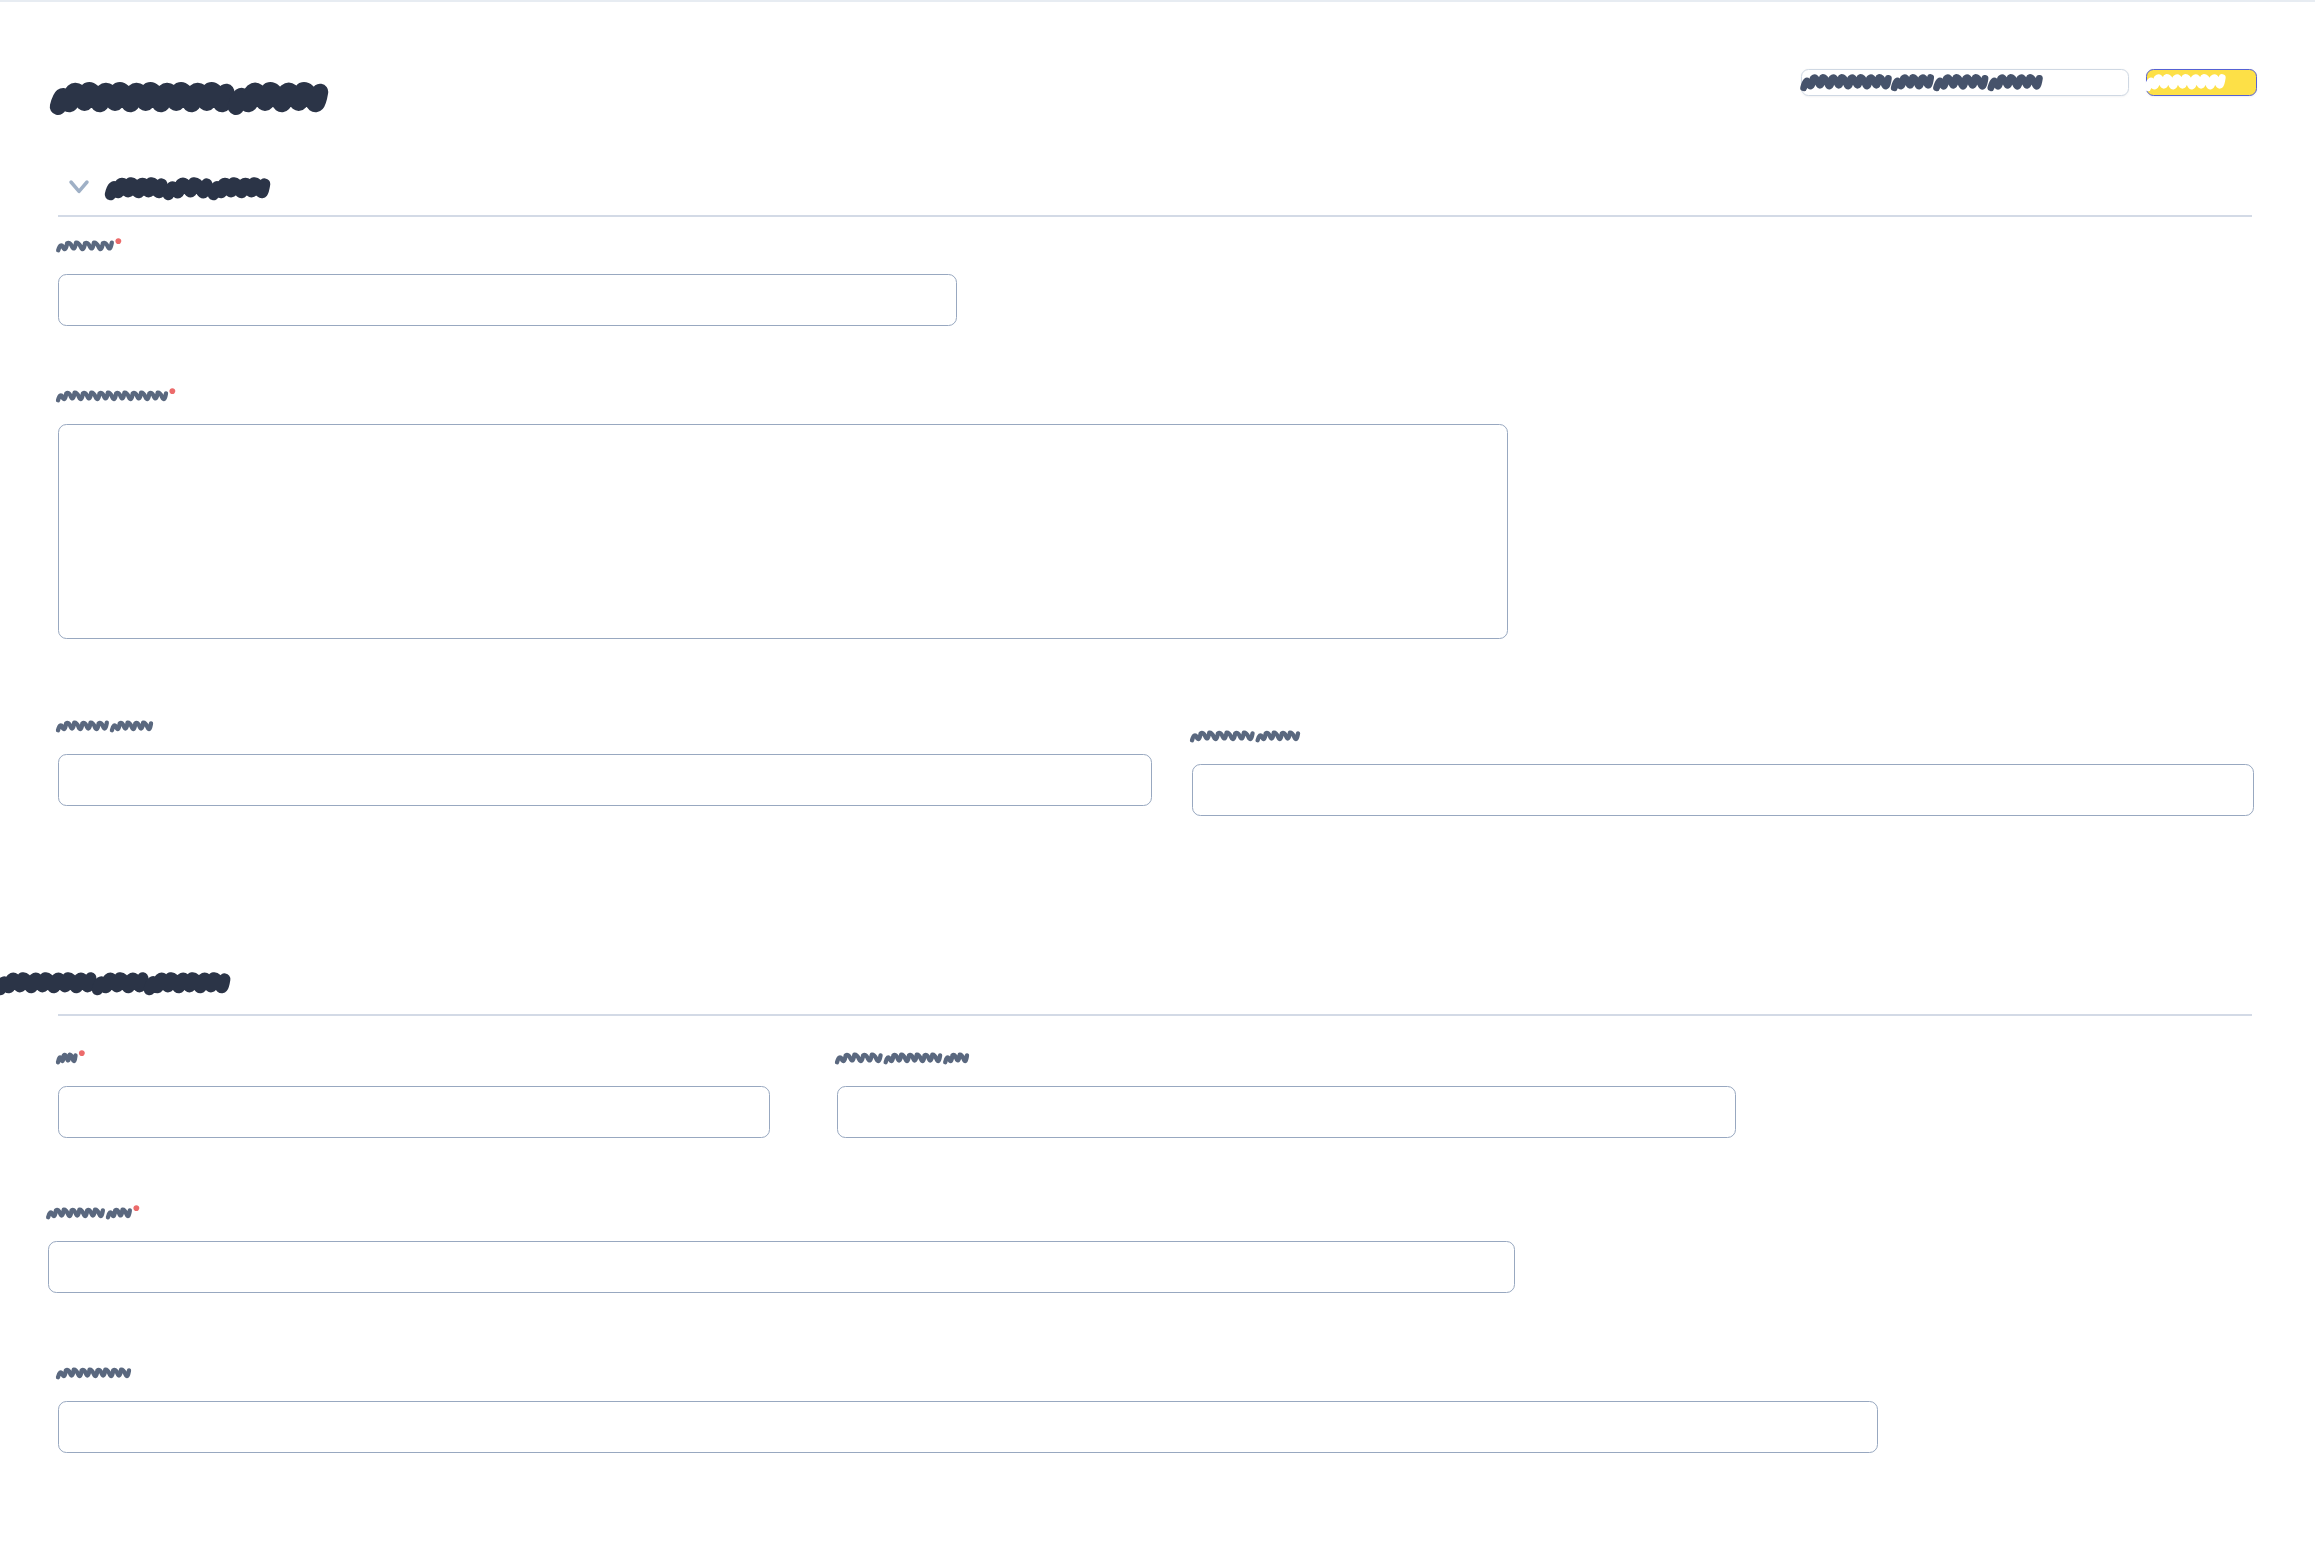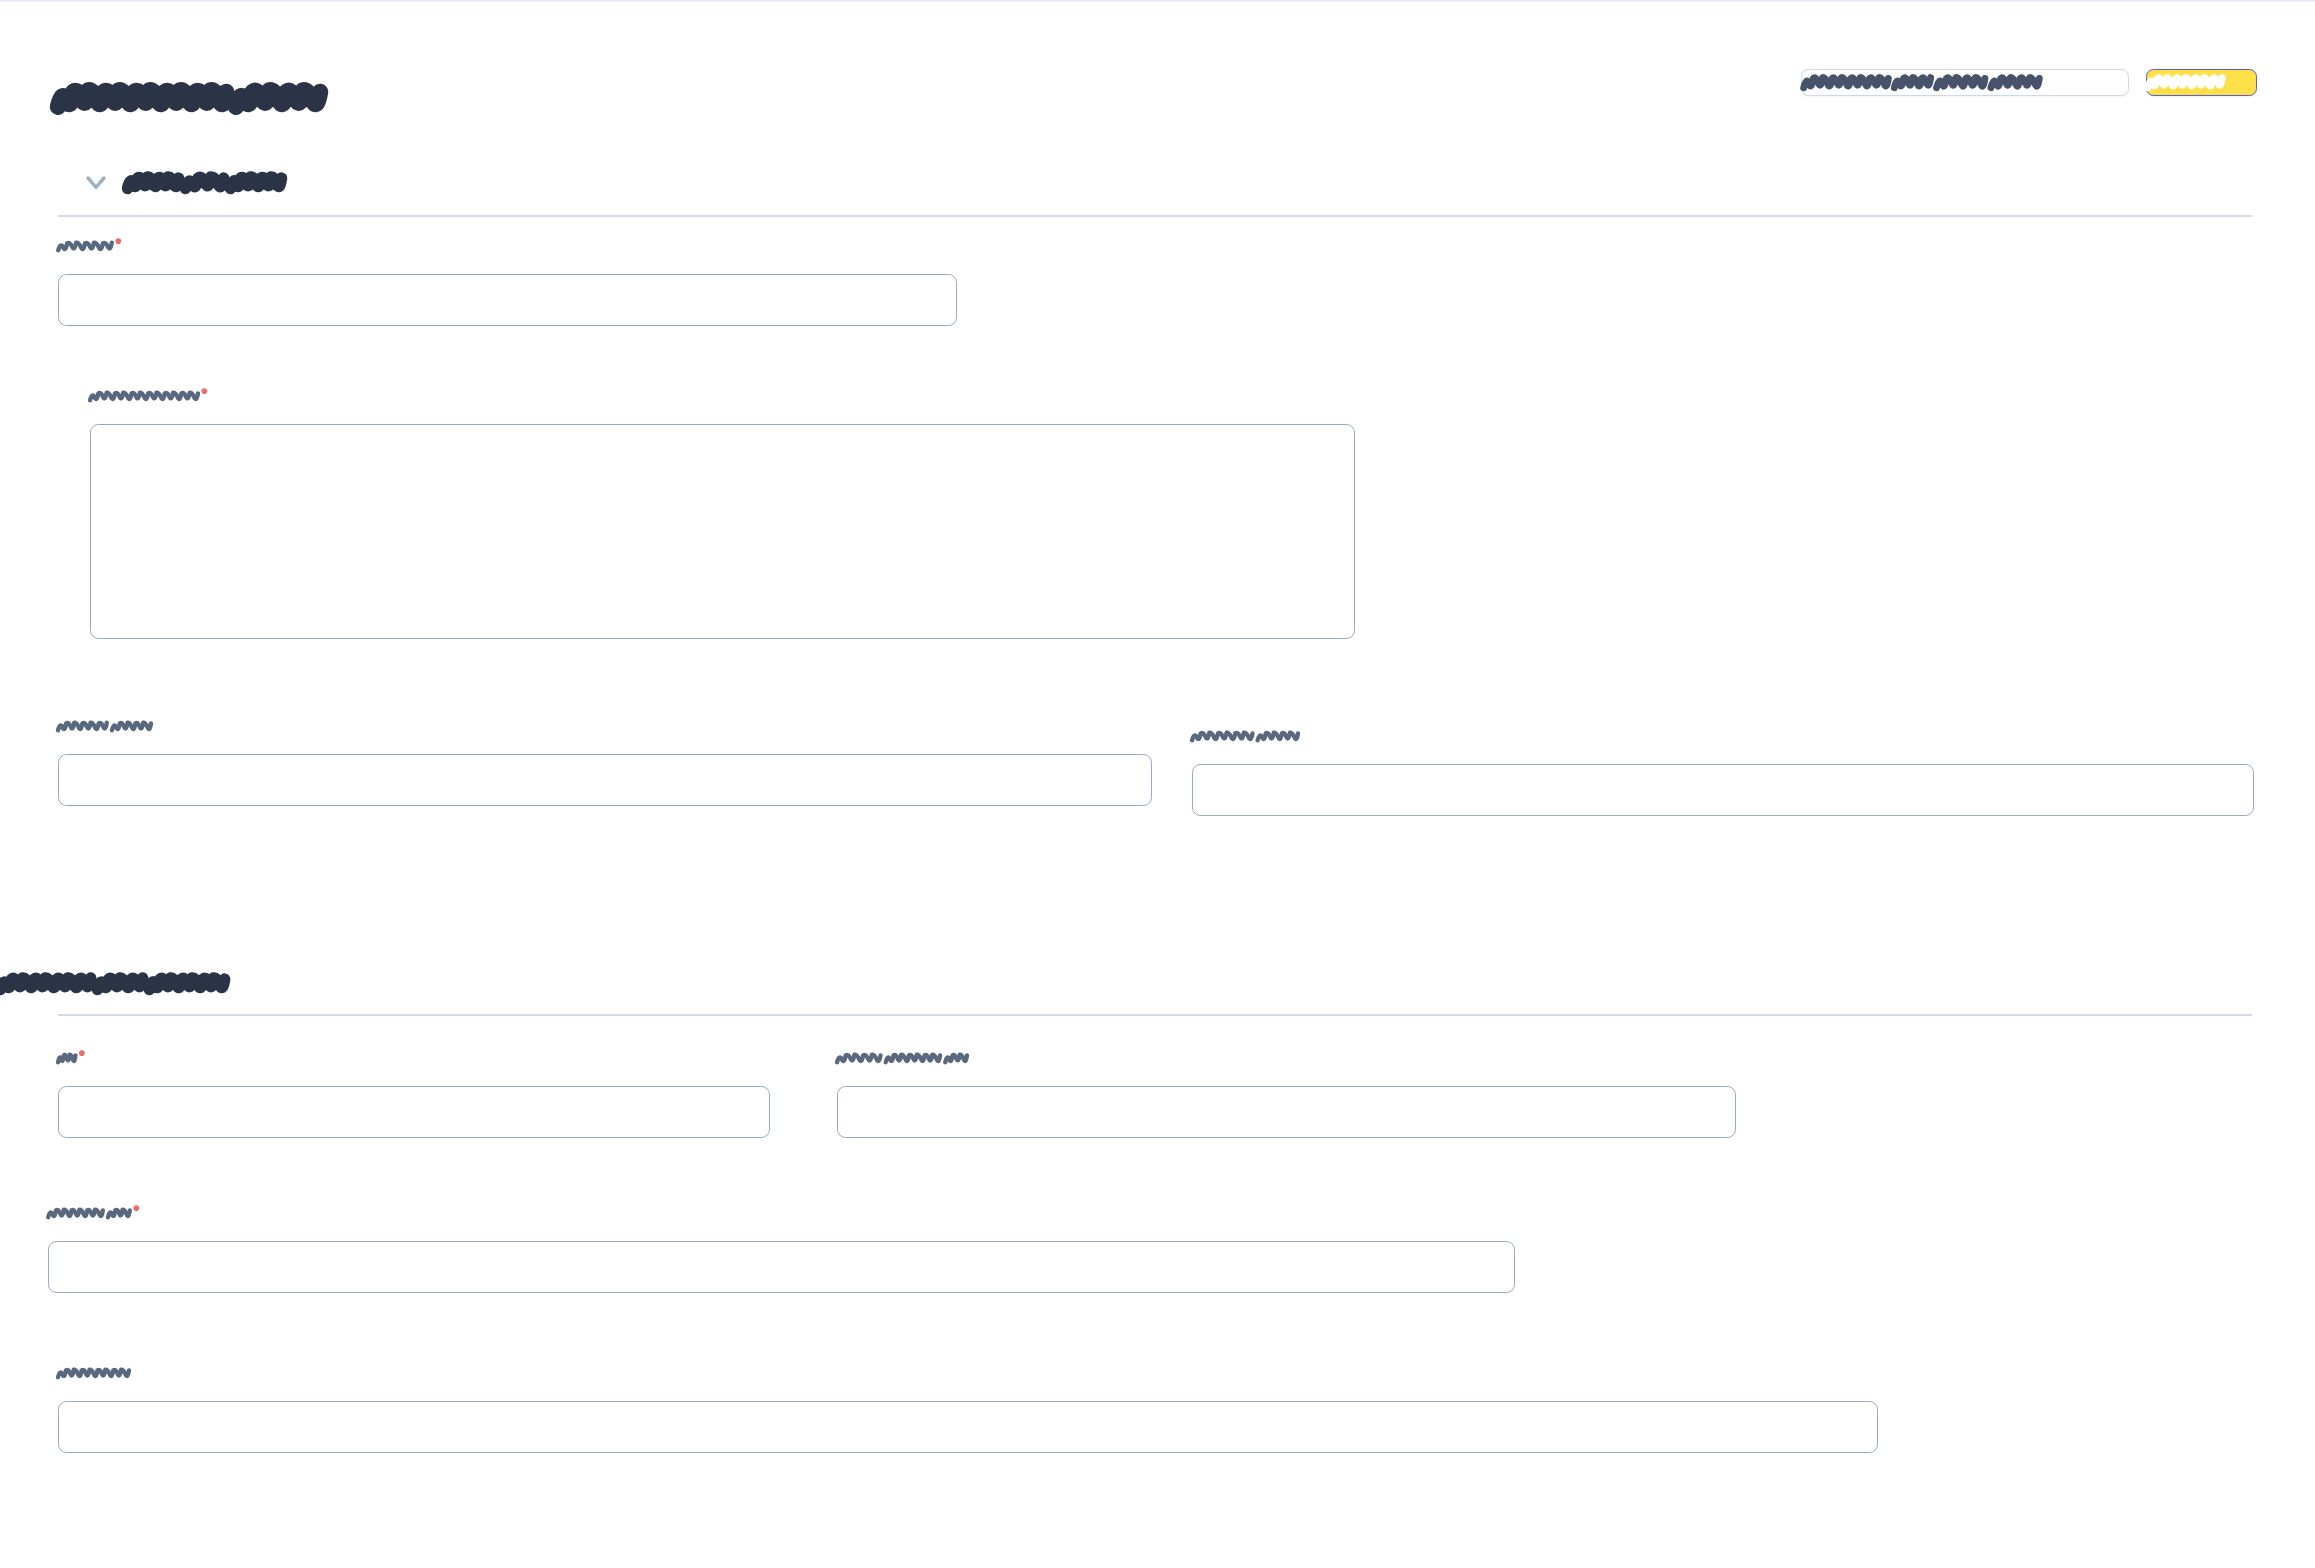--- a/index.html
+++ b/index.html
@@ -76,23 +76,23 @@
     color: #ffffff;
     border: 1.9px solid #5561d4;
     box-shadow: 0 0.9px 1.9px rgba(16,24,40,.06);
   }
 
   
   .section { position: absolute; left: 0; right: 0; }
 
   .section-head {
     display: flex;
-    align-items: center;
+    align-items: flex-end;
     gap: 15px;
-    padding-left: 80px;
+    padding-left: 63px;
     height: 41px;
   }
 
   .chevron {
     width: 32px;
     height: 32px;
     display: inline-flex;
     align-items: center;
     justify-content: center;
     flex: 0 0 auto;
@@ -218,21 +218,21 @@
     <div class="field" style="left:58px; top:73px; width:899px;">
       <div class="flabel">
         <span class="redact" style="display: inline-block; width: 54px; height: 22.6px; vertical-align: baseline; position: relative; text-decoration: underline;">Name<svg width="54" height="25.6" viewBox="0 0 57.203125 27.3" style="position: absolute; left: 0px; bottom: -2px; overflow: visible;">
               <path d="M 0 18.438000000000002 Q 2.6694791666666666 9.933000000000003 5.243619791666667 15.193500000000002 Q 7.817760416666665 20.454 9.533854166666666 11.067000000000004 Q 12.203333333333333 9.177000000000003 14.777473958333333 14.500500000000002 Q 17.35161458333333 19.824 19.067708333333332 10.311000000000003 Q 21.737187499999997 9.933000000000003 24.311328125 15.193500000000002 Q 26.885468749999998 20.454 28.6015625 11.067000000000004 Q 31.271041666666665 9.177000000000003 33.84518229166667 14.500500000000002 Q 36.419322916666665 19.824 38.135416666666664 10.311000000000003 Q 40.80489583333333 9.933000000000003 43.37903645833333 15.193500000000002 Q 45.95317708333333 20.454 47.66927083333333 11.067000000000004 Q 50.33875 9.177000000000003 52.912890624999996 14.500500000000002 Q 55.487031249999994 19.824 57.20312499999999 10.311000000000003" fill="none" stroke="#5a687f" stroke-width="4.62" stroke-linecap="round" stroke-linejoin="round"></path>
             </svg></span>
         <span class="req">•</span>
       </div>
       <input class="control" type="text" style="margin-top: 17px;" placeholder="">
     </div>
 
-    <div class="field" style="left:58px; top:223px; width:1265px;margin-left:32px;">
+    <div class="field" style="left:58px; top:223px; width:1450px;">
       <div class="flabel">
         <span class="redact" style="display: inline-block; width: 108px; height: 22.6px; vertical-align: baseline; position: relative;">Description<svg width="108" height="25.6" viewBox="0 0 115.53125 27.3" style="position: absolute; left: 0px; bottom: -2px; overflow: visible;">
               <path d="M 0 18.438000000000002 Q 2.488365384615385 9.933000000000003 4.887860576923077 15.193500000000002 Q 7.287355769230768 20.454 8.88701923076923 11.067000000000004 Q 11.375384615384615 9.177000000000003 13.774879807692308 14.500500000000002 Q 16.174374999999998 19.824 17.77403846153846 10.311000000000003 Q 20.262403846153845 9.933000000000003 22.661899038461538 15.193500000000002 Q 25.061394230769228 20.454 26.66105769230769 11.067000000000004 Q 29.149423076923075 9.177000000000003 31.548918269230768 14.500500000000002 Q 33.94841346153846 19.824 35.54807692307692 10.311000000000003 Q 38.036442307692305 9.933000000000003 40.435937499999994 15.193500000000002 Q 42.83543269230769 20.454 44.435096153846146 11.067000000000004 Q 46.92346153846153 9.177000000000003 49.32295673076922 14.500500000000002 Q 51.72245192307692 19.824 53.32211538461537 10.311000000000003 Q 55.810480769230765 9.933000000000003 58.209975961538454 15.193500000000002 Q 60.609471153846144 20.454 62.20913461538461 11.067000000000004 Q 64.69749999999999 9.177000000000003 67.09699519230769 14.500500000000002 Q 69.49649038461538 19.824 71.09615384615384 10.311000000000003 Q 73.58451923076922 9.933000000000003 75.98401442307691 15.193500000000002 Q 78.38350961538461 20.454 79.98317307692307 11.067000000000004 Q 82.47153846153844 9.177000000000003 84.87103365384614 14.500500000000002 Q 87.27052884615384 19.824 88.87019230769229 10.311000000000003 Q 91.35855769230767 9.933000000000003 93.75805288461537 15.193500000000002 Q 96.15754807692306 20.454 97.75721153846152 11.067000000000004 Q 100.24557692307692 9.177000000000003 102.64507211538461 14.500500000000002 Q 105.0445673076923 19.824 106.64423076923076 10.311000000000003 Q 109.13259615384615 9.933000000000003 111.53209134615383 15.193500000000002 Q 113.93158653846153 20.454 115.53124999999999 11.067000000000004" fill="none" stroke="#5a687f" stroke-width="4.62" stroke-linecap="round" stroke-linejoin="round"></path>
             </svg></span>
         <span class="req">•</span>
       </div>
       <textarea class="control" style="margin-top: 17px;" placeholder=""></textarea>
     </div>
 
     <div class="field" style="left:58px; top:553px; width:1094px;">

